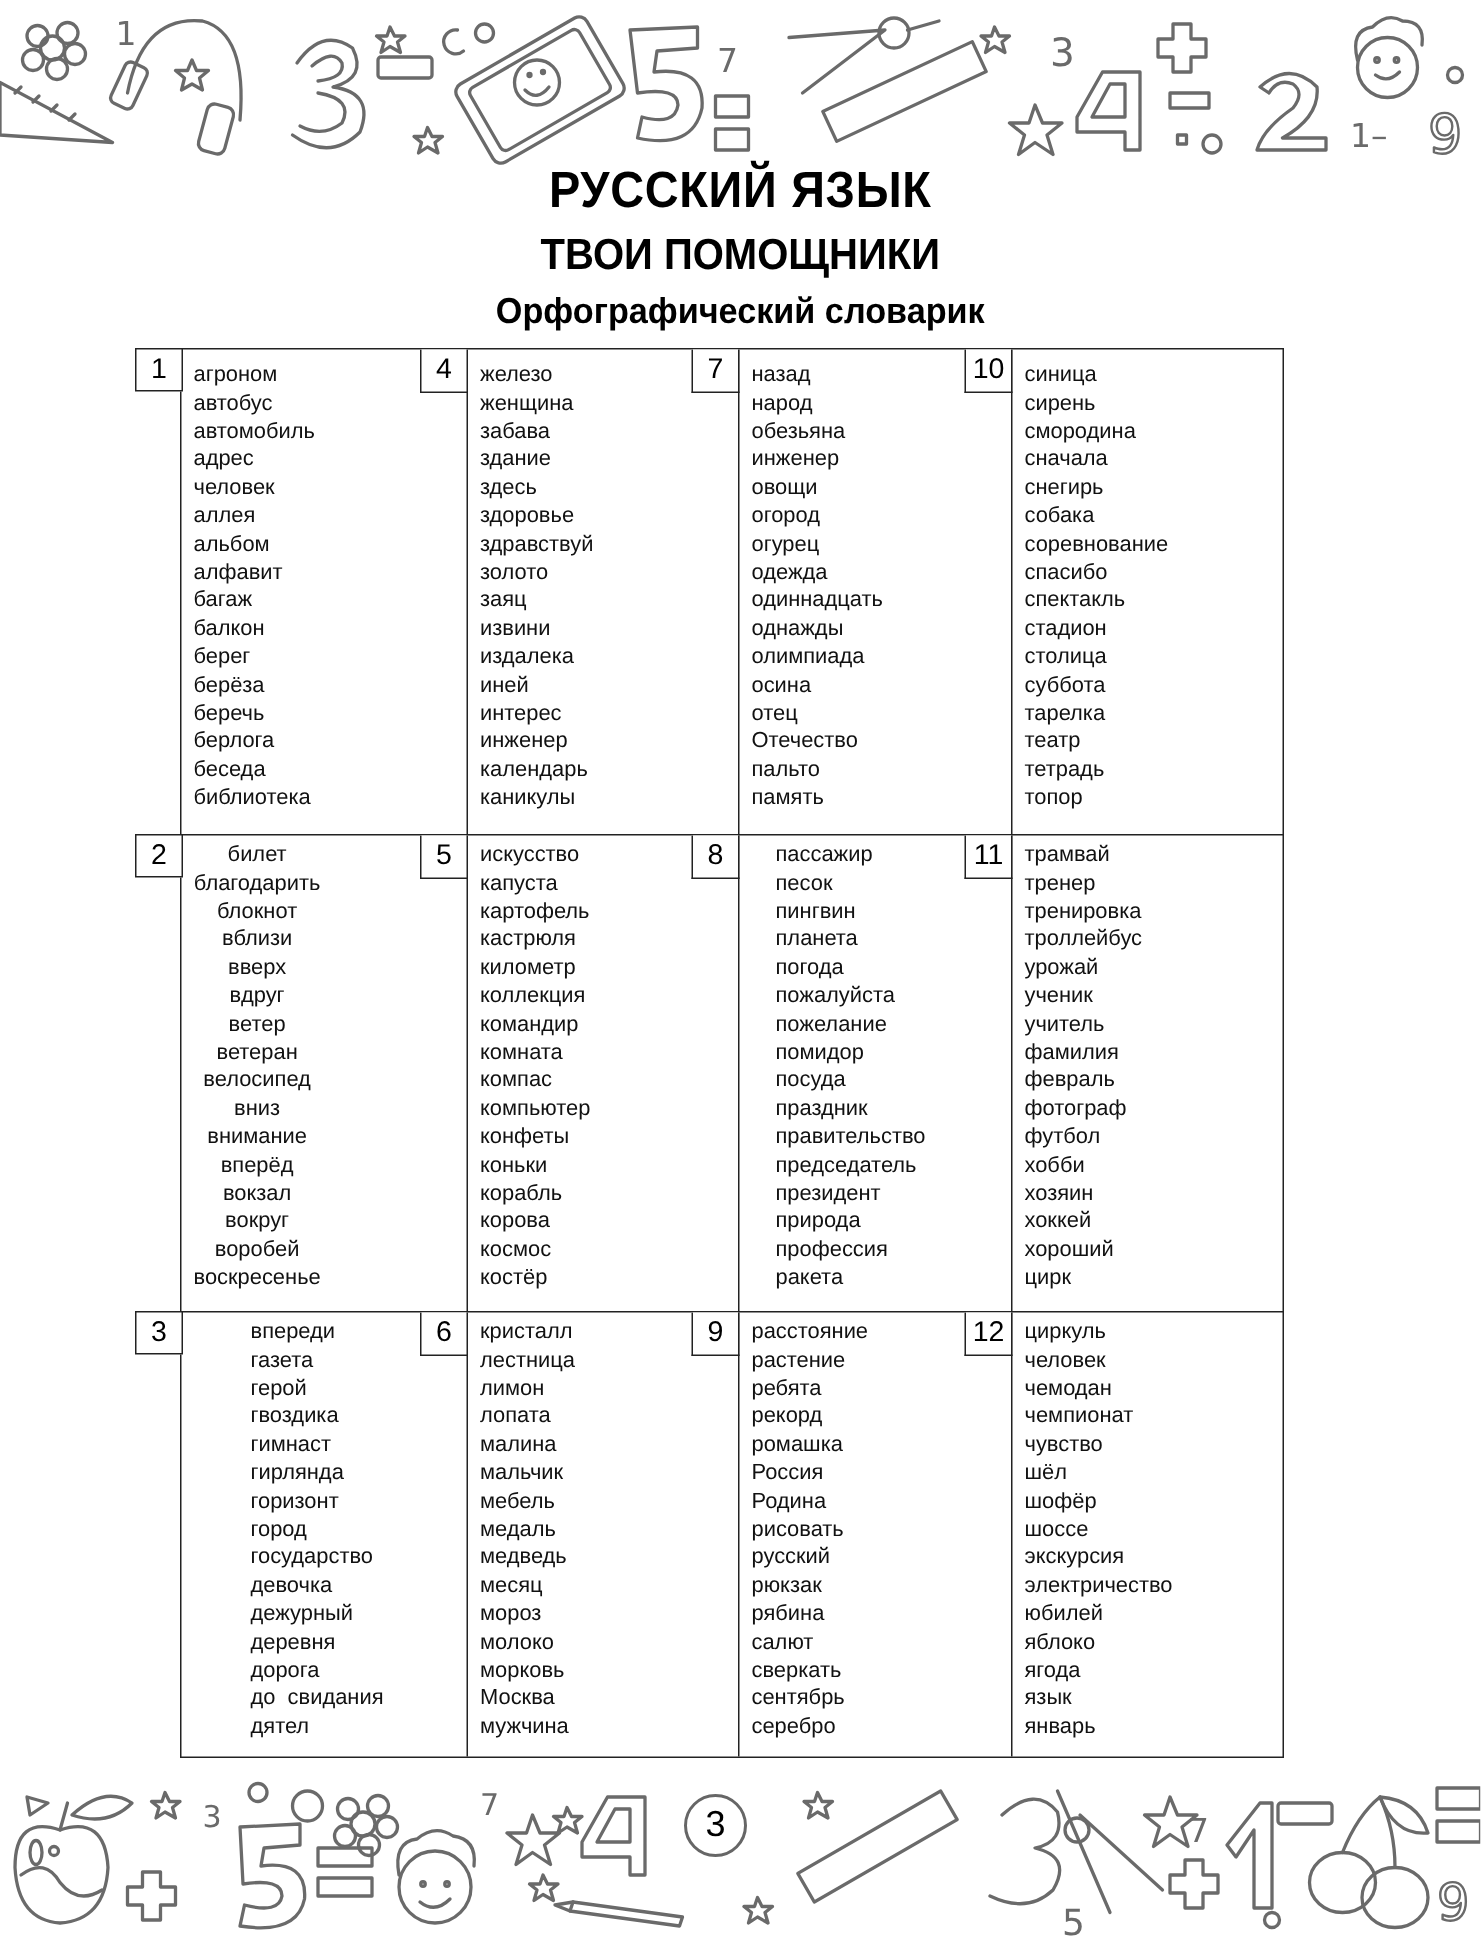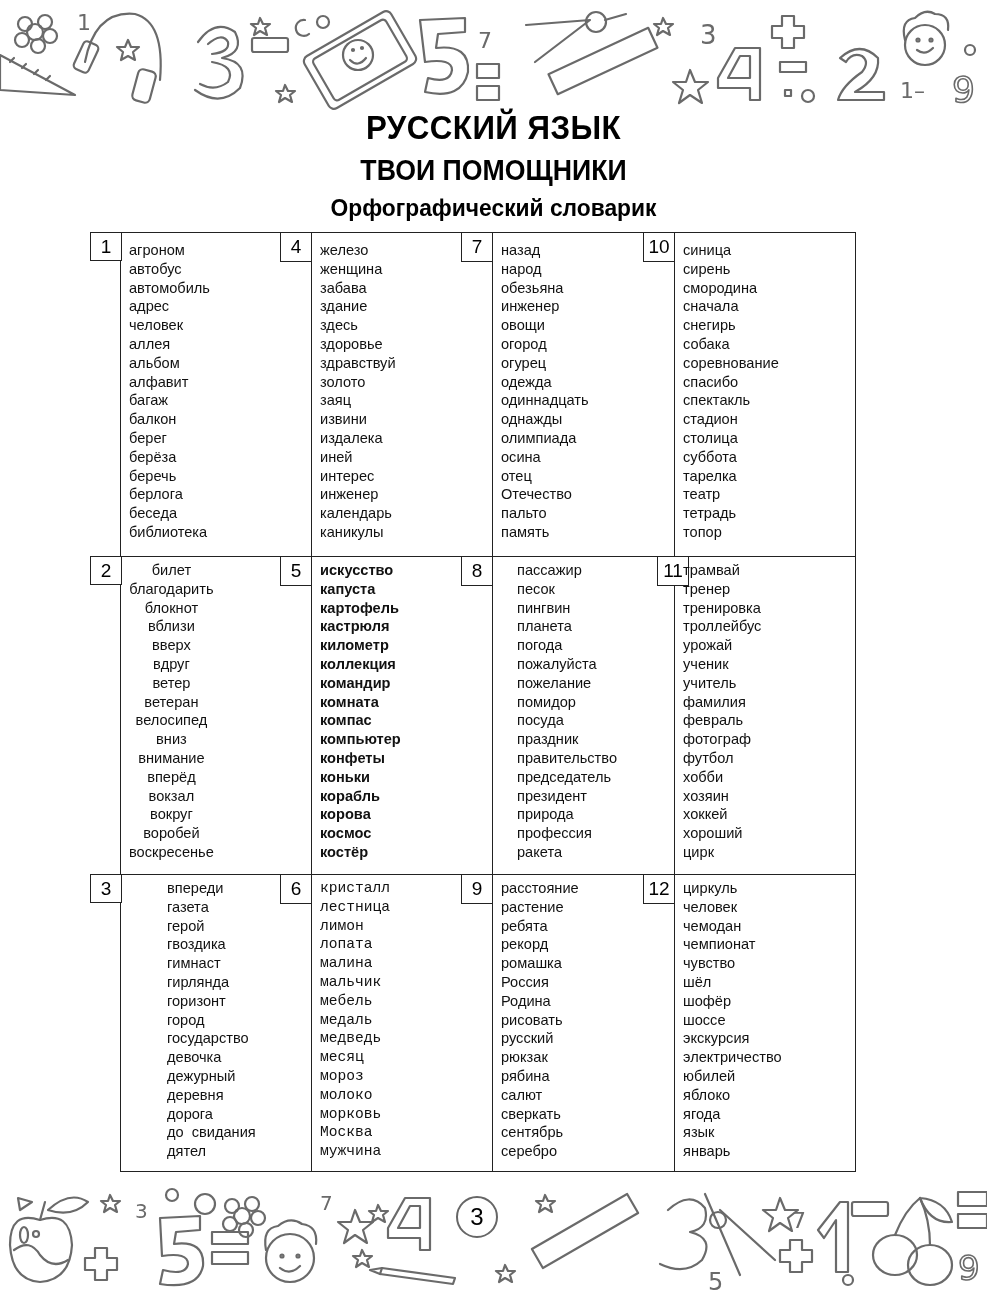--- a/index.html
+++ b/index.html
@@ -135,21 +135,21 @@
 
   <div class="numbox" style="left:159px;top:0;">4</div>
   <div class="numbox" style="left:159px;top:324px;">5</div>
   <div class="numbox" style="left:159px;top:642px;">6</div>
 
   <div class="numbox" style="left:340px;top:0;">7</div>
   <div class="numbox" style="left:340px;top:324px;">8</div>
   <div class="numbox" style="left:340px;top:642px;">9</div>
 
   <div class="numbox" style="left:522px;top:0;">10</div>
-  <div class="numbox" style="left:536px;top:324px;">11</div>
+  <div class="numbox" style="left:522px;top:324px;">11</div>
   <div class="numbox" style="left:522px;top:642px;">12</div>
 
   <ul class="words" style="left:8px;top:8px;">
       <li>агроном</li>
       <li>автобус</li>
       <li>автомобиль</li>
       <li>адрес</li>
       <li>человек</li>
       <li>аллея</li>
       <li>альбом</li>
@@ -210,39 +210,39 @@
       <li>золото</li>
       <li>заяц</li>
       <li>извини</li>
       <li>издалека</li>
       <li>иней</li>
       <li>интерес</li>
       <li>инженер</li>
       <li>календарь</li>
       <li>каникулы</li>
     </ul>
-  <ul class="words" style="left:199px;top:328px;font-weight:bold;">
+  <ul class="words" style="left:199px;top:328px;">
       <li>искусство</li>
       <li>капуста</li>
       <li>картофель</li>
       <li>кастрюля</li>
       <li>километр</li>
       <li>коллекция</li>
       <li>командир</li>
       <li>комната</li>
       <li>компас</li>
       <li>компьютер</li>
       <li>конфеты</li>
       <li>коньки</li>
       <li>корабль</li>
       <li>корова</li>
       <li>космос</li>
       <li>костёр</li>
     </ul>
-  <ul class="words" style="left:199px;top:646px;font-family:Liberation Mono, monospace;">
+  <ul class="words" style="left:199px;top:646px;">
       <li>кристалл</li>
       <li>лестница</li>
       <li>лимон</li>
       <li>лопата</li>
       <li>малина</li>
       <li>мальчик</li>
       <li>мебель</li>
       <li>медаль</li>
       <li>медведь</li>
       <li>месяц</li>

